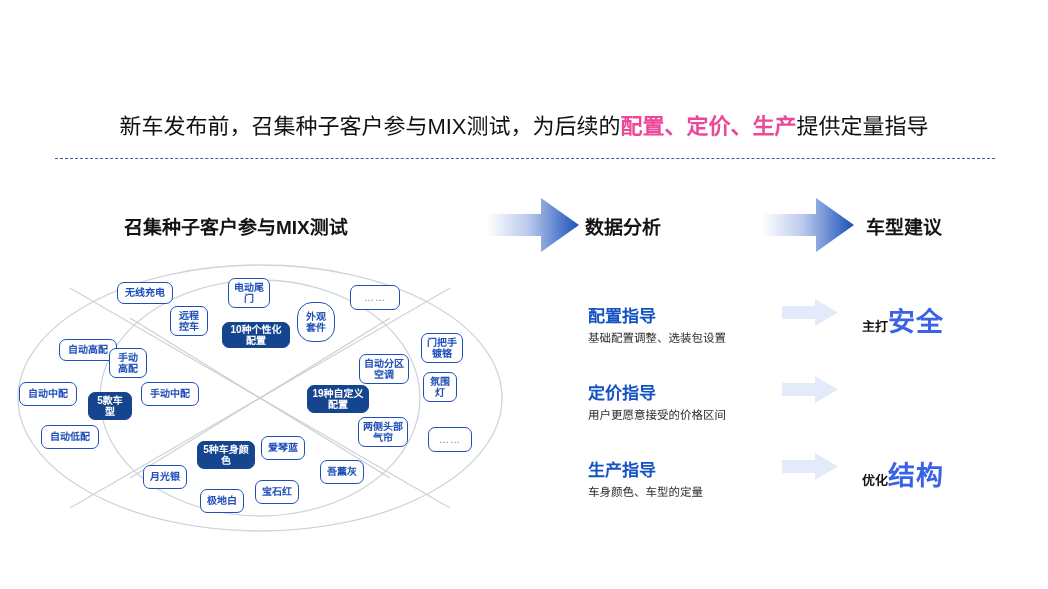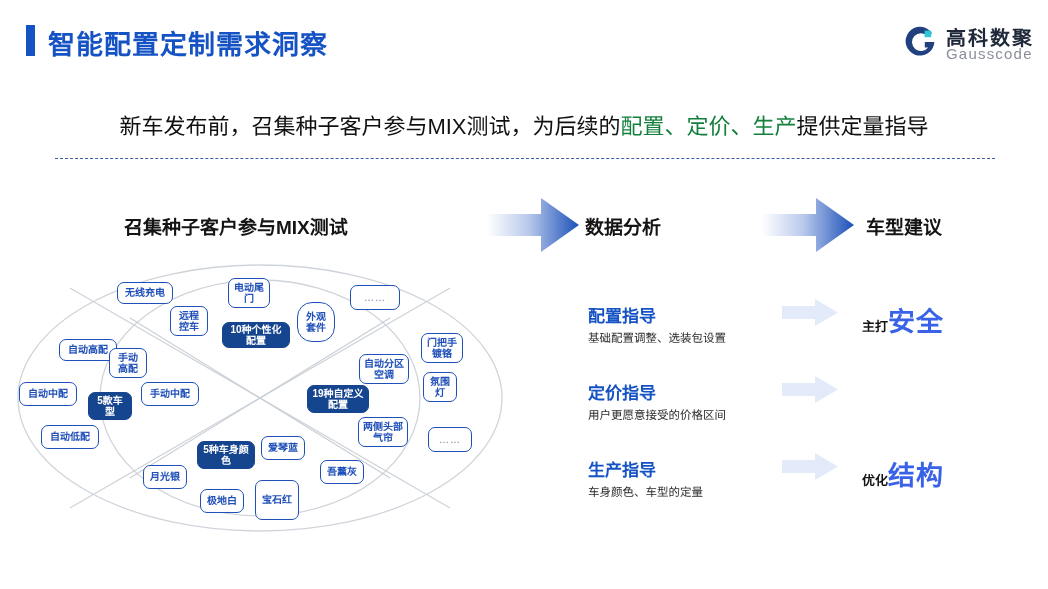--- a/index.html
+++ b/index.html
@@ -15,21 +15,21 @@
   .title-bar{position:absolute;left:26px;top:25px;width:9px;height:31px;background:#1552c4;}
   .title-text{position:absolute;left:48px;top:23px;font-size:27px;font-weight:bold;color:#1552c4;letter-spacing:1px;white-space:nowrap;}
 
   .logo{position:absolute;right:18px;top:20px;width:128px;height:46px;}
   .logo-mark{position:absolute;left:0;top:4px;width:36px;height:36px;}
   .logo-cn{position:absolute;left:44px;top:2px;font-size:20px;font-weight:bold;color:#20293a;letter-spacing:2px;white-space:nowrap;}
   .logo-en{position:absolute;left:44px;top:25px;font-size:15px;color:#8a8f99;letter-spacing:1.2px;white-space:nowrap;}
 
   
   .subtitle{position:absolute;left:0;top:108px;width:1048px;text-align:center;font-size:22px;color:#111;white-space:nowrap;}
-  .subtitle b{color:#15803d;font-weight:normal;}
+  .subtitle b{color:#ec4899;font-weight:bold;}
   .divider{position:absolute;left:55px;top:158px;width:940px;height:0;border-top:1.6px dashed #3d5f9e;}
 
   
   .col-head{position:absolute;font-size:19px;font-weight:bold;color:#141414;white-space:nowrap;}
   #head-left{left:124px;top:212px;}
   #head-mid{left:585px;top:212px;}
   #head-right{left:866px;top:212px;}
 
   .big-arrow{position:absolute;top:196px;width:92px;height:58px;}
   #arrow-a{left:487px;}
@@ -53,35 +53,20 @@
   .sm-arrow{position:absolute;width:56px;height:27px;}
   .res{position:absolute;white-space:nowrap;}
   .res-pre{font-size:13px;font-weight:bold;color:#121212;}
   .res-key{font-size:27px;font-weight:bold;color:#3a62e8;letter-spacing:1px;}
 </style>
 </head>
 <body>
 
 <div class="slide">
 
-  <div class="header">
-    <div class="title-bar"></div>
-    <div class="title-text">智能配置定制需求洞察</div>
-
-    <div class="logo">
-      <div class="logo-mark">
-        <svg width="36" height="36" viewBox="0 0 36 36">
-          <path d="M30 9.2A14.4 14.4 0 1 0 32.4 18h-9.6v5.4h3.3A8.9 8.9 0 1 1 25.4 12z" fill="#20407f"></path>
-          <rect x="22.6" y="6.6" width="6.6" height="6.6" fill="#2fc6d6"></rect>
-        </svg>
-      </div>
-      <div class="logo-cn">高科数聚</div>
-      <div class="logo-en">Gausscode</div>
-    </div>
-  </div>
 
   <div class="subtitle">
     <span>新车发布前，召集种子客户参与MIX测试，为后续的</span><b>配置、定价、生产</b><span>提供定量指导</span>
   </div>
   <div class="divider"></div>
 
   <div class="col-head" id="head-left">召集种子客户参与MIX测试</div>
   <div class="col-head" id="head-mid">数据分析</div>
   <div class="col-head" id="head-right">车型建议</div>
 
@@ -142,21 +127,21 @@
     <div class="node" style="left:349px;top:96px;width:50px;height:30px;">自动分区空调</div>
     <div class="node" style="left:9px;top:124px;width:58px;height:24px;">自动中配</div>
     <div class="node" style="left:131px;top:124px;width:58px;height:24px;">手动中配</div>
     <div class="node" style="left:413px;top:114px;width:34px;height:30px;">氛围灯</div>
     <div class="node" style="left:31px;top:167px;width:58px;height:24px;">自动低配</div>
     <div class="node" style="left:348px;top:159px;width:50px;height:30px;">两侧头部气帘</div>
     <div class="node dots" style="left:418px;top:169px;width:44px;height:25px;">……</div>
     <div class="node" style="left:251px;top:178px;width:44px;height:24px;">爱琴蓝</div>
     <div class="node" style="left:310px;top:202px;width:44px;height:24px;">吾薰灰</div>
     <div class="node" style="left:133px;top:207px;width:44px;height:24px;">月光银</div>
-    <div class="node" style="left:245px;top:222px;width:44px;height:40px;text-align:right;">宝石红</div>
+    <div class="node" style="left:245px;top:222px;width:44px;height:24px;text-align:right;">宝石红</div>
     <div class="node" style="left:190px;top:231px;width:44px;height:24px;">极地白</div>
 
   </div>
 
   <div class="row-title" style="left:588px;top:302px;">配置指导</div>
   <div class="row-sub" style="left:588px;top:329px;">基础配置调整、选装包设置</div>
   <div class="sm-arrow" style="left:782px;top:299px;">
     <svg width="56" height="27" viewBox="0 0 56 27">
         <path d="M0 7 L33 7 L33 0 L56 13.5 L33 27 L33 20 L0 20 Z" fill="#e3eaf9"></path>
       </svg>

